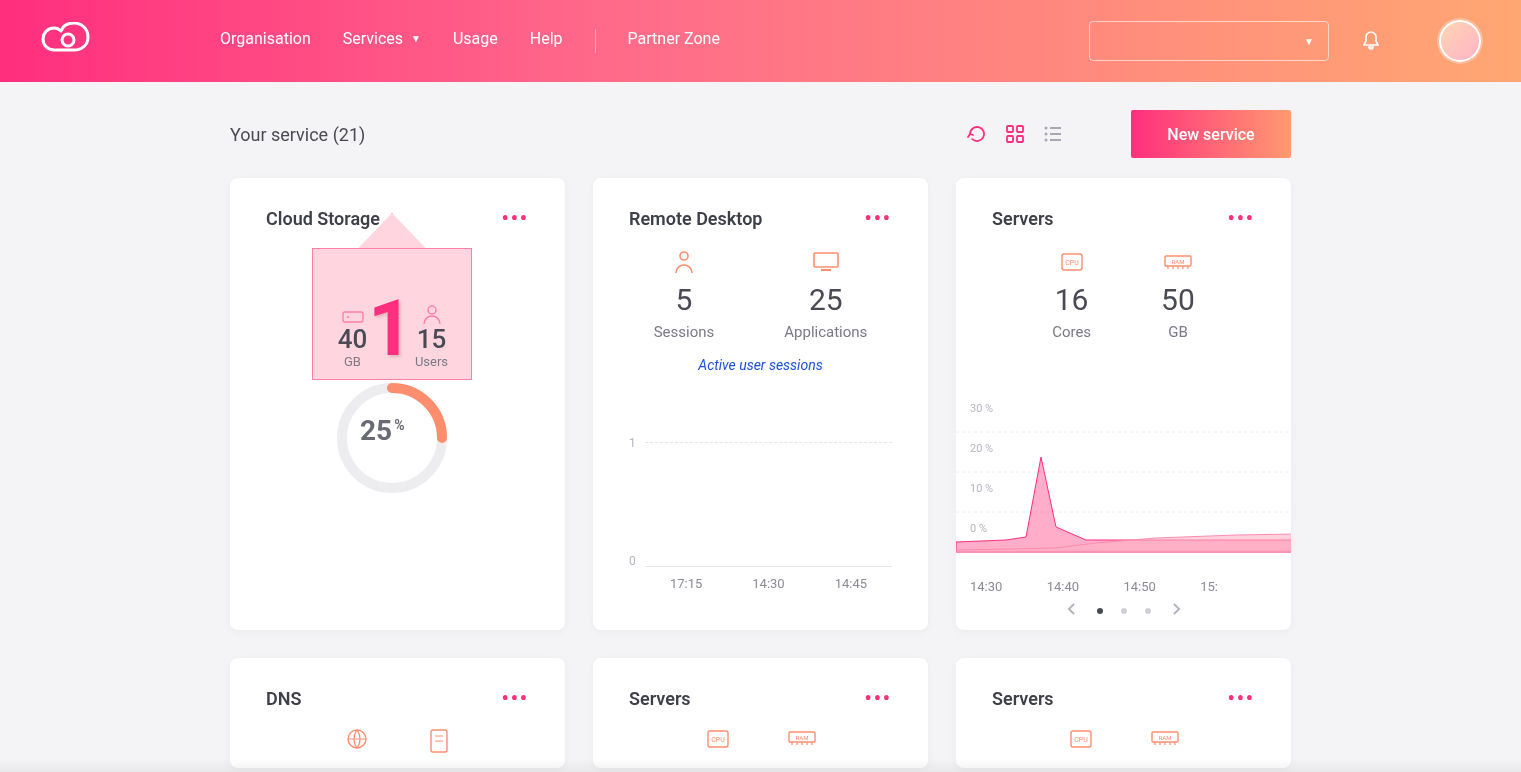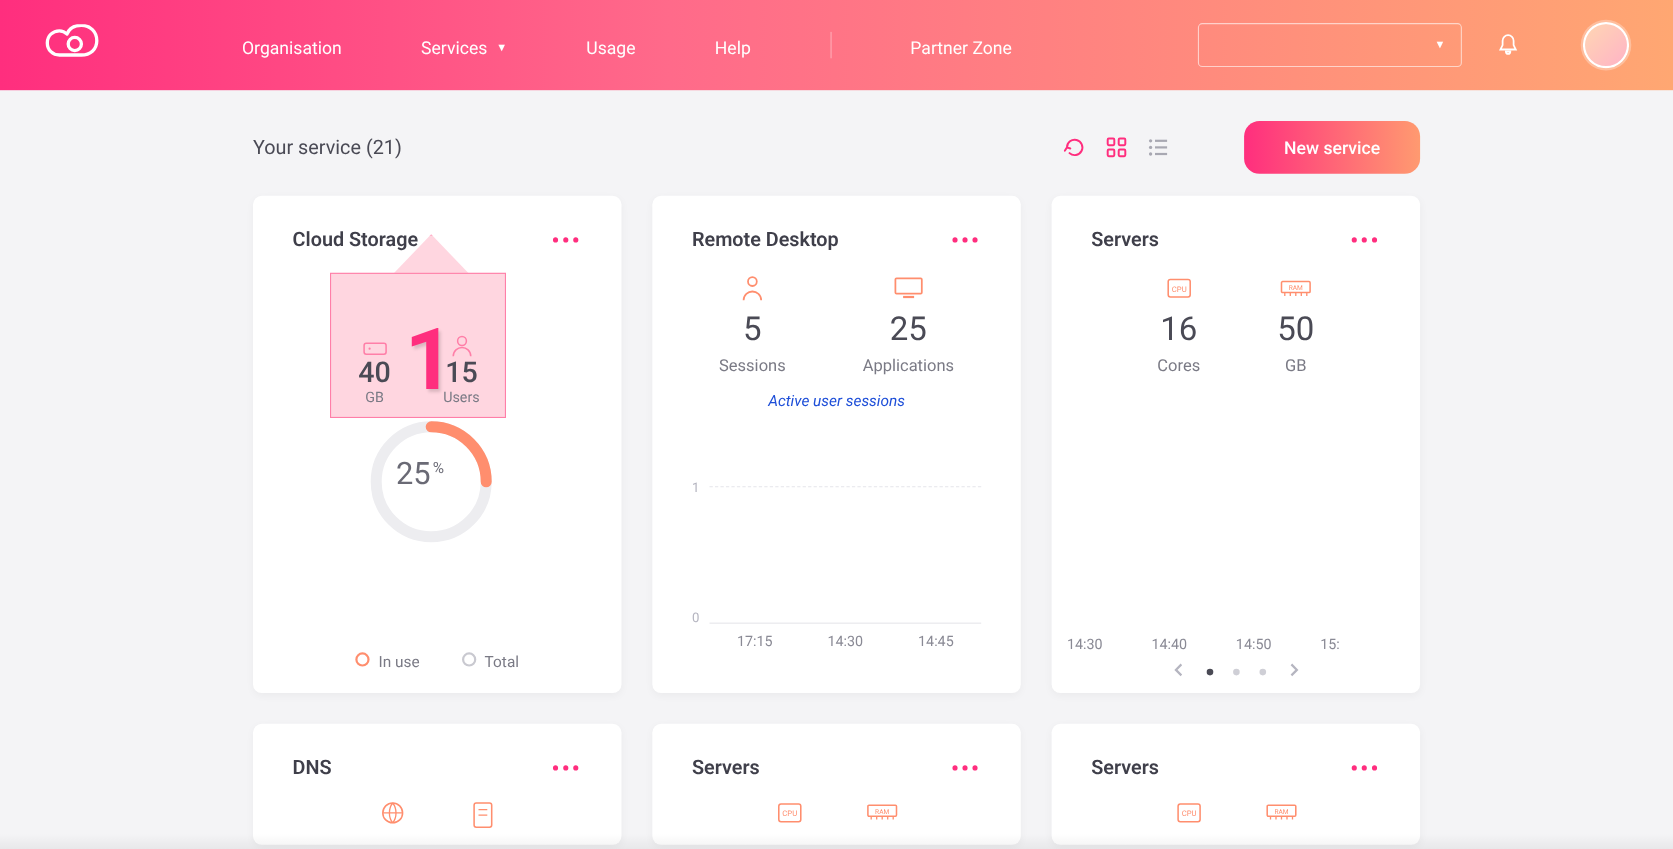--- a/index.html
+++ b/index.html
@@ -11,50 +11,50 @@
     --txt:#4a4a55;
     --muted:#9b9ba6;
     --light:#d6d6de;
     --pale-pink:#ffd6e0;
   }
   *{box-sizing:border-box;margin:0;padding:0;font-family:-apple-system,BlinkMacSystemFont,"Segoe UI",Roboto,sans-serif}
   body{background:var(--bg);color:var(--txt);width:1521px;height:772px;overflow:hidden;position:relative}
   
   .topbar{height:82px;background:linear-gradient(90deg,#ff2e7e 0%,#ff6a8a 40%,#ffa772 100%);display:flex;align-items:center;padding:0 40px;color:#fff}
   .logo{margin-right:120px}
-  .nav{display:flex;align-items:flex-end;gap:72px;font-size:16px}
+  .nav{display:flex;align-items:flex-start;gap:32px;font-size:16px}
   .nav-item{display:flex;align-items:center;gap:8px;cursor:pointer}
   .caret{font-size:10px}
   .nav-sep{width:1px;height:24px;background:rgba(255,255,255,.4)}
   .spacer{flex:1}
   .selectbox{width:240px;height:40px;border:1px solid rgba(255,255,255,.6);border-radius:4px;display:flex;align-items:center;justify-content:flex-end;padding:0 14px;margin-right:32px}
   .bell{margin-right:58px;display:flex}
   .avatar{width:42px;height:42px;border-radius:50%;background:linear-gradient(135deg,#ffd6b3,#ffb3c6);border:2px solid #fff;box-shadow:0 0 0 2px rgba(255,255,255,.3)}
   
   .pagehead{display:flex;align-items:center;padding:28px 230px 20px}
   .pagetitle{font-size:18px;color:var(--txt)}
   .headspacer{flex:1}
   .hicon{margin-right:18px;display:flex;cursor:pointer}
-  .newbtn{height:48px;width:160px;border:none;border-radius:14px;background:linear-gradient(90deg,#ff2e7e,#ff9a70);color:#fff;font-size:16px;font-weight:500;cursor:pointer;margin-left:50px}
+  .newbtn{height:48px;width:160px;border:none;border-radius:2px;background:linear-gradient(90deg,#ff2e7e,#ff9a70);color:#fff;font-size:16px;font-weight:500;cursor:pointer;margin-left:50px}
   
   .grid{display:grid;grid-template-columns:repeat(3,1fr);gap:28px;padding:0 230px}
   .card{background:var(--card);border-radius:8px;box-shadow:0 2px 8px rgba(0,0,0,.04);padding:28px 0 12px;position:relative;overflow:hidden}
   .card.tall{height:452px}
   .cardhead{display:flex;align-items:center;justify-content:space-between;padding:0 36px;margin-bottom:18px}
   .cardtitle{font-size:18px;font-weight:600;color:#3f3f4a}
   .dots{color:var(--pink);font-size:20px;letter-spacing:2px;cursor:pointer;font-weight:700}
   
-  .cs-overlay{position:absolute;left:70px;top:70px;width:160px;height:132px;background:var(--pale-pink);border:1px solid #ff7fa8;display:flex}
+  .cs-overlay{position:absolute;left:82px;top:70px;width:160px;height:132px;background:var(--pale-pink);border:1px solid #ff7fa8;display:flex}
   .cs-arrow{position:absolute;left:114px;top:35px;width:96px;height:50px;background:var(--pale-pink);border:1px solid #ff7fa8;border-bottom:none;clip-path:polygon(50% 0,100% 100%,0 100%)}
   .cs-cell{flex:1;display:flex;flex-direction:column;align-items:center;justify-content:flex-end;padding-bottom:10px;color:#7a7a85}
   .cs-val{font-size:26px;color:#4a4a55;font-weight:500}
   .cs-lbl{font-size:13px}
   .cs-badge{position:absolute;left:138px;top:105px;font-size:78px;font-weight:700;color:#ff2e7e;text-shadow:2px 2px 3px rgba(0,0,0,.15)}
   .cs-ring{position:absolute;left:102px;top:200px;width:120px;height:120px}
-  .cs-pct{position:absolute;left:130px;top:236px;font-size:28px;color:#6a6a75;font-weight:400}
+  .cs-pct{position:absolute;left:130px;top:236px;font-size:28px;color:#6a6a75;font-weight:700}
   .cs-pct sup{font-size:14px;margin-left:2px}
   .cs-total{position:absolute;left:0;right:0;top:358px;text-align:center;font-size:22px;color:#9b9ba6;font-weight:500}
   .cs-legend{position:absolute;left:0;right:0;bottom:20px;display:flex;justify-content:center;gap:38px;font-size:14px;color:#7a7a85}
   .cs-legend span::before{content:"";display:inline-block;width:9px;height:9px;border-radius:50%;margin-right:8px}
   .cs-legend .inuse::before{border:2px solid var(--coral);background:#fff}
   .cs-legend .total::before{border:2px solid #c9c9d0;background:#fff}
   
   .rd-stats{display:flex;justify-content:center;gap:70px;margin-top:10px}
   .rd-stat{display:flex;flex-direction:column;align-items:center;gap:6px}
   .rd-stat .ico{height:28px;display:flex;align-items:center;justify-content:center}
@@ -176,24 +176,20 @@
       </div>
     </div>
     <span class="cs-badge">1</span>
     <svg class="cs-ring" viewBox="0 0 120 120">
       <circle cx="60" cy="60" r="50" fill="none" stroke="#ededf0" stroke-width="10"></circle>
       <path d="M60 10 A50 50 0 0 1 110 60" fill="none" stroke="#ff8e6e" stroke-width="10" stroke-linecap="round"></path>
     </svg>
     <span class="cs-pct">
       <span>25</span><sup>%</sup>
     </span>
-    <div class="cs-legend">
-      <span class="inuse">In use</span>
-      <span class="total">Total</span>
-    </div>
   </div>
 
   <div class="card tall">
     <div class="cardhead">
       <span class="cardtitle">Remote Desktop</span>
       <span class="dots">•••</span>
     </div>
     <div class="rd-stats">
       <div class="rd-stat">
         <span class="ico">
@@ -251,20 +247,34 @@
             <svg width="30" height="20" viewBox="0 0 30 20">
               <rect x="2" y="4" width="26" height="10" rx="1" fill="none" stroke="#ff8e6e" stroke-width="1.4"></rect>
               <text x="15" y="12" text-anchor="middle" font-size="6" fill="#ff8e6e">RAM</text>
               <path d="M5 14v3M10 14v3M15 14v3M20 14v3M25 14v3" stroke="#ff8e6e" stroke-width="1.2"></path>
             </svg>
           </span>
         <span class="rd-val">50</span>
         <span class="rd-lbl">GB</span>
       </div>
     </div>
+    <div class="sv-chart">
+      <span class="sv-yaxis" style="top:0">30 %</span>
+      <span class="sv-yaxis" style="top:40px">20 %</span>
+      <span class="sv-yaxis" style="top:80px">10 %</span>
+      <span class="sv-yaxis" style="top:120px">0 %</span>
+      <svg class="sv-svg" viewBox="0 0 340 150" preserveAspectRatio="none">
+        <line x1="0" y1="10" x2="340" y2="10" stroke="#ececf0" stroke-dasharray="3 3"></line>
+        <line x1="0" y1="50" x2="340" y2="50" stroke="#ececf0" stroke-dasharray="3 3"></line>
+        <line x1="0" y1="90" x2="340" y2="90" stroke="#ececf0" stroke-dasharray="3 3"></line>
+        <line x1="0" y1="128" x2="340" y2="128" stroke="#e2e2e8"></line>
+        <path d="M0 120 L50 118 L70 115 L85 35 L100 105 L130 118 L340 118 L340 130 L0 130 Z" fill="#ff6a9a" fill-opacity=".55" stroke="#ff2e7e" stroke-width="1"></path>
+        <path d="M0 128 L100 126 L140 121 L200 116 L280 113 L340 112 L340 130 L0 130 Z" fill="#ffb3c6" fill-opacity=".6" stroke="#ff8bb0" stroke-width="1"></path>
+      </svg>
+    </div>
     <div class="sv-xaxis">
       <span>14:30</span>
       <span>14:40</span>
       <span>14:50</span>
       <span>15:</span>
     </div>
     <div class="sv-pager">
       <span class="chev"><svg width="14" height="14" viewBox="0 0 14 14">
             <path d="M9 2L4 7l5 5" fill="none" stroke="#b5b5c0" stroke-width="2"></path>
           </svg></span>

